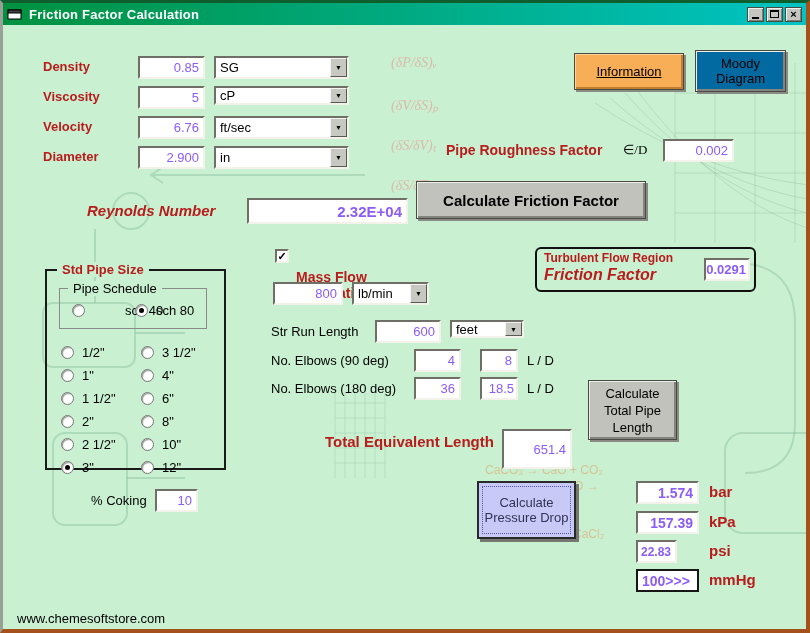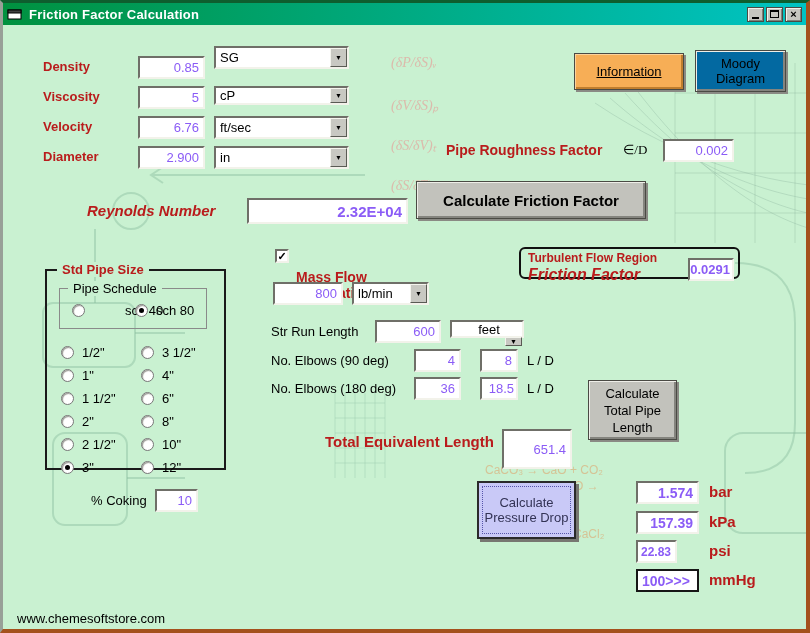--- a/index.html
+++ b/index.html
@@ -141,21 +141,21 @@
       <div class="winbtn">
           <span>×</span>
         </div>
     </div>
   </div>
 
   <div class="abs lbl z1" style="left:40px;  top:56px;">Density</div>
   <div class="abs tb z1" style="left:135px; top:53px; width:67px; height:23px;">
       <span>0.85</span>
     </div>
-  <div class="abs combo z1" style="left:211px; top:43px; width:135px; height:23px;">
+  <div class="abs combo z1" style="left:211px; top:53px; width:135px; height:23px;">
       <span>SG</span>
       <span class="arrow">
         <span>▼</span>
       </span>
     </div>
 
   <div class="abs lbl z1" style="left:40px;  top:86px;">Viscosity</div>
   <div class="abs tb z1" style="left:135px; top:83px; width:67px; height:23px;">
       <span>5</span>
     </div>
@@ -203,21 +203,21 @@
 
   <div class="abs btn3d z1" style="left:413px; top:178px; width:230px; height:38px; font-size:15px; font-weight:bold;">
       <span>Calculate Friction Factor</span>
     </div>
 
   <div class="abs lbl z1" style="left:84px; top:199px; font-size:15px; font-style:italic;">Reynolds Number</div>
   <div class="abs tb bold z1" style="left:244px; top:195px; width:161px; height:26px; font-size:15px;">
       <span>2.32E+04</span>
     </div>
 
-  <div class="abs turbo-box z1" style="left:516px; top:244px; width:221px; height:32px;text-decoration:underline;">
+  <div class="abs turbo-box z1" style="left:532px; top:244px; width:221px; height:45px;text-decoration:underline;">
     <div class="abs lbl" style="left:7px; top:2px; font-size:12px;">Turbulent Flow Region</div>
     <div class="abs lbl" style="left:7px; top:17px; font-size:16px; font-style:italic;">Friction Factor</div>
     <div class="abs tb bold" style="left:167px; top:9px; width:46px; height:23px; padding:0 2px;">
         <span>0.0291</span>
       </div>
   </div>
 
   <div class="abs chk z1" style="left:272px; top:246px;">
       <span>✓</span>
     </div>
@@ -292,21 +292,21 @@
     <div class="radio-row abs" style="left:94px; top:189px;">
         <span class="radio"></span>
         <span>12"</span>
       </div>
   </div>
 
   <div class="abs lblr z1" style="left:268px; top:321px;">Str Run Length</div>
   <div class="abs tb z1" style="left:372px; top:317px; width:66px; height:23px;">
       <span>600</span>
     </div>
-  <div class="abs combo z1" style="left:447px; top:317px; width:74px; height:18px;flex-direction:column;">
+  <div class="abs combo z1" style="left:447px; top:317px; width:74px; height:18px;">
       <span>feet</span>
       <span class="arrow">
         <span>▼</span>
       </span>
     </div>
 
   <div class="abs lblr z1" style="left:268px; top:350px;">No. Elbows (90 deg)</div>
   <div class="abs tb z1" style="left:411px; top:346px; width:47px; height:23px;">
       <span>4</span>
     </div>

